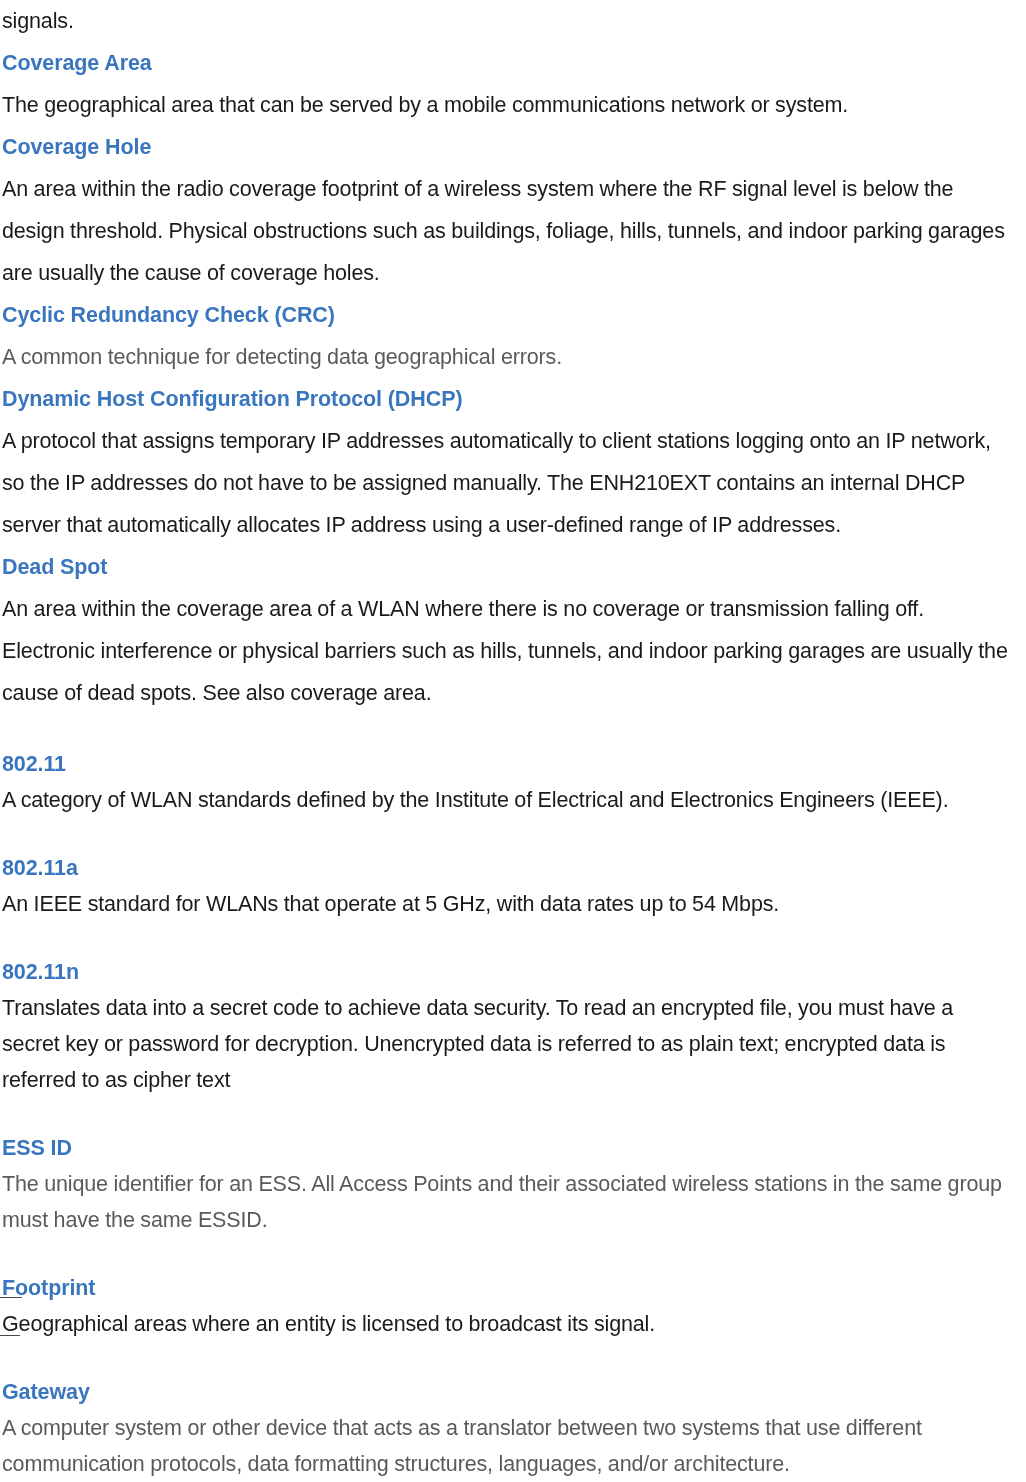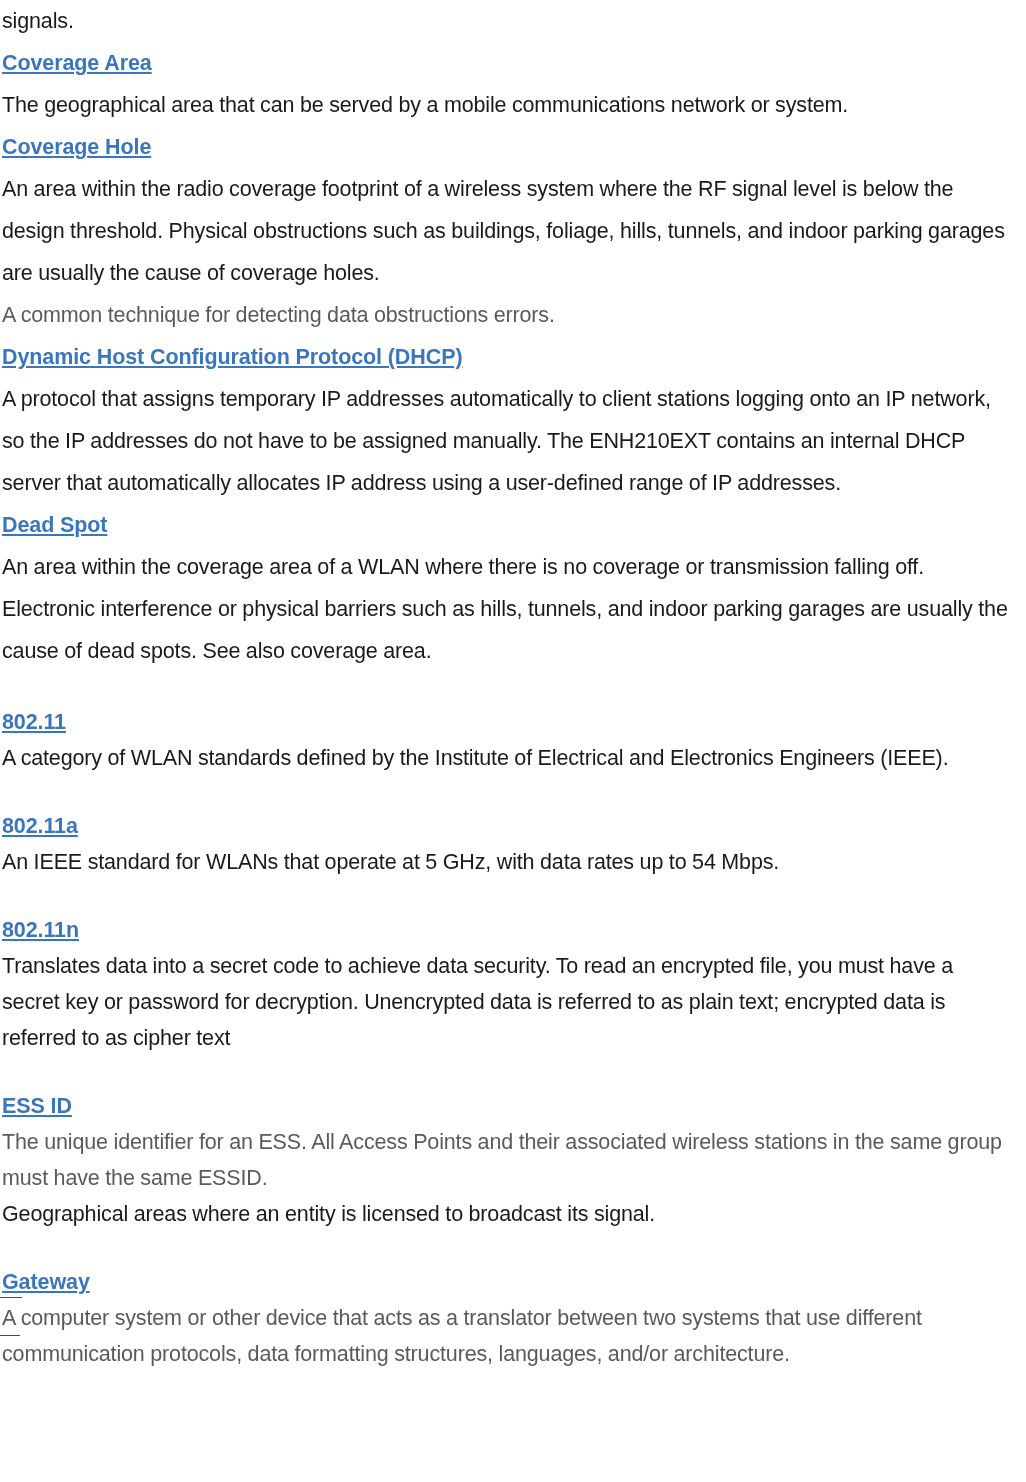--- a/index.html
+++ b/index.html
@@ -28,21 +28,20 @@
   }
 
   
   .term {
     color: #3a76be;
     font-weight: bold;
     font-size: 21.5px;
     line-height: 38px;
     letter-spacing: -0.1px;
     white-space: nowrap;
-    text-decoration: underline;
   }
 
   
   .def {
     color: #1a1a1a;
     font-size: 21.5px;
     line-height: 38px;
     letter-spacing: -0.15px;
     word-spacing: -0.2px;
   }
@@ -76,41 +75,43 @@
   <div class="flow">
 
     <div class="def lead-wide">signals.</div>
 
     <div class="term lead-wide">Coverage Area</div>
     <div class="def lead-wide">The geographical area that can be served by a mobile communications network or system.</div>
 
     <div class="term lead-wide">Coverage Hole</div>
     <div class="def lead-wide">An area within the radio coverage footprint of a wireless system where the RF signal level is below the design threshold. Physical obstructions such as buildings, foliage, hills, tunnels, and indoor parking garages are usually the cause of coverage holes.</div>
 
-    <div class="def muted lead-wide">A common technique for detecting data obstructions errors.</div>
+    <div class="term lead-wide">Cyclic Redundancy Check (CRC)</div>
+    <div class="def muted lead-wide">A common technique for detecting data geographical errors.</div>
 
     <div class="term lead-wide">Dynamic Host Configuration Protocol (DHCP)</div>
     <div class="def lead-wide">A protocol that assigns temporary IP addresses automatically to client stations logging onto an IP network, so the IP addresses do not have to be assigned manually. The ENH210EXT contains an internal DHCP server that automatically allocates IP address using a user-defined range of IP addresses.</div>
 
     <div class="term lead-wide">Dead Spot</div>
     <div class="def lead-wide">An area within the coverage area of a WLAN where there is no coverage or transmission falling off. Electronic interference or physical barriers such as hills, tunnels, and indoor parking garages are usually the cause of dead spots. See also coverage area.</div>
 
     <div class="term lead-tight">802.11</div>
     <div class="def lead-tight">A category of WLAN standards defined by the Institute of Electrical and Electronics Engineers (IEEE).</div>
 
     <div class="term lead-tight">802.11a</div>
     <div class="def lead-tight">An IEEE standard for WLANs that operate at 5 GHz, with data rates up to 54 Mbps.</div>
 
     <div class="term lead-tight">802.11n</div>
 
     <div class="def lead-tight">Translates data into a secret code to achieve data security. To read an encrypted file, you must have a secret key or password for decryption. Unencrypted data is referred to as plain text; encrypted data is referred to as cipher text</div>
 
     <div class="term lead-tight">ESS ID</div>
     <div class="def muted lead-tight">The unique identifier for an ESS. All Access Points and their associated wireless stations in the same group must have the same ESSID.</div>
 
+    <div class="term lead-tight">Footprint</div>
     <div class="def lead-tight">Geographical areas where an entity is licensed to broadcast its signal.</div>
 
     <div class="term lead-tight">Gateway</div>
     <div class="def muted lead-tight">A computer system or other device that acts as a translator between two systems that use different communication protocols, data formatting structures, languages, and/or architecture.</div>
 
   </div>
 
   <div class="artifact-line" style="top:1297px; width:22px;"></div>
   <div class="artifact-line" style="top:1335px; width:20px;"></div>
 </div>

